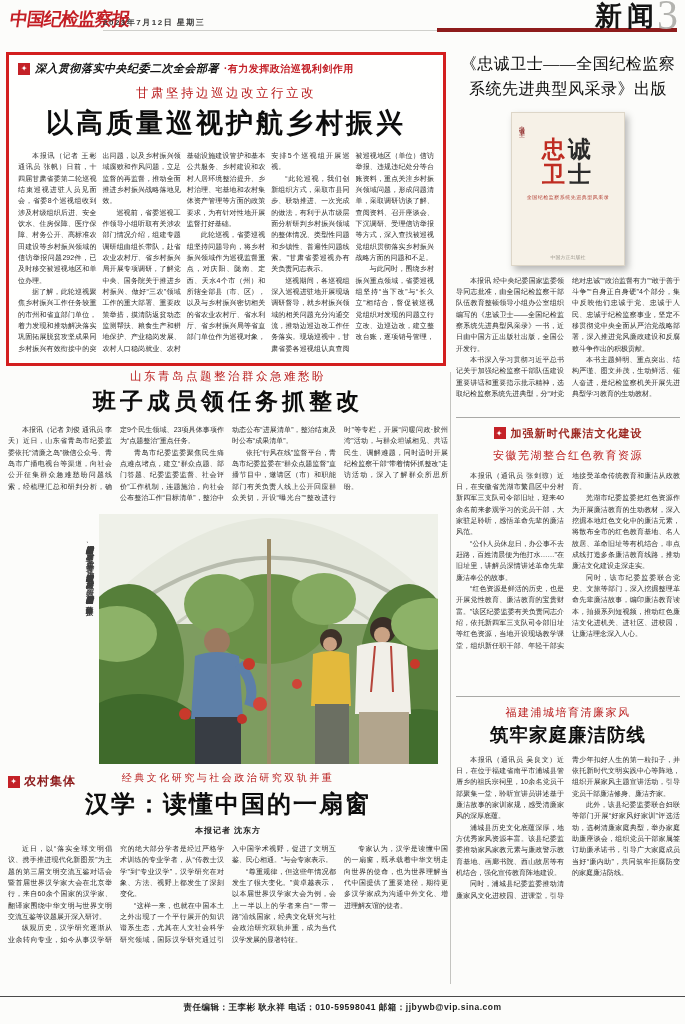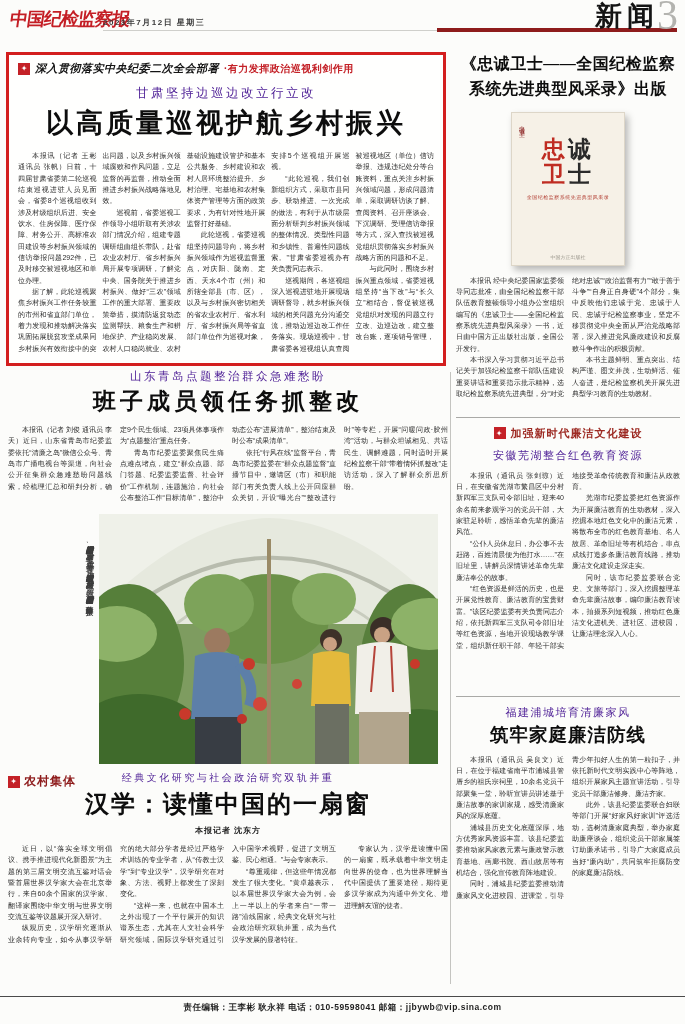--- a/index.html
+++ b/index.html
@@ -11,37 +11,37 @@
   .mast-date{position:absolute;left:103px;top:17px;font-size:8px;font-weight:bold;color:#3a3a3a;letter-spacing:1.5px;}
   .mast-rule{position:absolute;left:103px;top:30px;width:334px;height:1px;background:#cfcfcb;}
   .sect-rule{position:absolute;left:437px;top:28px;width:240px;height:4px;background:#8e1c1c;}
   .mast-section{position:absolute;left:595px;top:-2px;font-family:"Liberation Serif","DejaVu Serif",serif;
                 font-size:27px;font-weight:bold;color:#141414;letter-spacing:5px;}
   .mast-page{position:absolute;left:657px;top:-9px;font-family:"Liberation Serif","DejaVu Serif",serif;
              font-size:42px;color:#b3b3af;z-index:2;}
   
   .brand-mark{display:inline-flex;width:12px;height:12px;background:#c42127;color:#fff;font-size:8px;
               align-items:center;justify-content:center;flex:0 0 12px;}
-  .kicker{text-align:center;font-size:11.5px;color:#4c1d95;letter-spacing:2.5px;}
+  .kicker{text-align:center;font-size:11.5px;color:#b91c1c;letter-spacing:2.5px;}
   .headline{text-align:center;font-family:"Liberation Serif","DejaVu Serif",serif;font-weight:bold;color:#0d0d0d;}
   .bodycols{font-size:7px;line-height:1.62;text-align:justify;overflow:hidden;color:#2b2b2b;}
   .bodycols p{margin:0;text-indent:2em;}
   .divider-h{height:1px;background:#a9a9a6;}
   
   .lead{position:absolute;left:6px;top:52px;width:440px;height:314px;border:3px solid #d31e1e;
         background:#fffffe;padding:6px 9px;box-sizing:border-box;}
   .lead-eyebrow{display:flex;align-items:center;gap:5px;}
   .lead-eyebrow .main{font-size:11px;font-weight:bold;color:#141414;letter-spacing:0.5px;font-style:italic;}
   .lead-eyebrow .tail{font-size:10px;font-weight:bold;color:#c42127;letter-spacing:0.5px;}
   .lead .kicker{margin-top:9px;font-size:12.5px;}
   .lead .headline{font-size:27px;letter-spacing:3px;margin-top:3px;}
   .lead .bodycols{margin-top:9px;column-count:5;column-gap:6px;height:204px;}
   
   .rightcol{position:absolute;left:456px;top:52px;width:224px;}
-  .book-head{font-family:"Liberation Serif","DejaVu Serif",serif;font-size:16px;font-weight:bold;
+  .book-head{font-family:"Liberation Serif","DejaVu Serif",serif;font-size:16px;font-weight:normal;
              text-align:center;line-height:1.55;letter-spacing:0.5px;color:#0d0d0d;}
   .book-wrap{display:flex;justify-content:center;margin:10px 0 9px;}
   .book-cover{width:112px;height:152px;background:#f6f1e7;border:1px solid #ddd6c8;
               box-shadow:3px 4px 7px rgba(0,0,0,.28);position:relative;}
   .book-spine{position:absolute;left:5px;top:8px;writing-mode:vertical-rl;font-size:6px;color:#8a2020;letter-spacing:2px;}
   .book-title{margin-top:24px;display:grid;grid-template-columns:26px 26px;justify-content:center;
               font-family:"Liberation Serif","DejaVu Serif",serif;font-size:23px;font-weight:bold;line-height:1.12;}
   .book-title .c-red{color:#bf2c22;}
   .book-title .c-dark{color:#2a2a2a;}
   .book-sub{margin-top:6px;text-align:center;font-size:5px;color:#b03a2e;letter-spacing:0.5px;padding:0 10px;}

